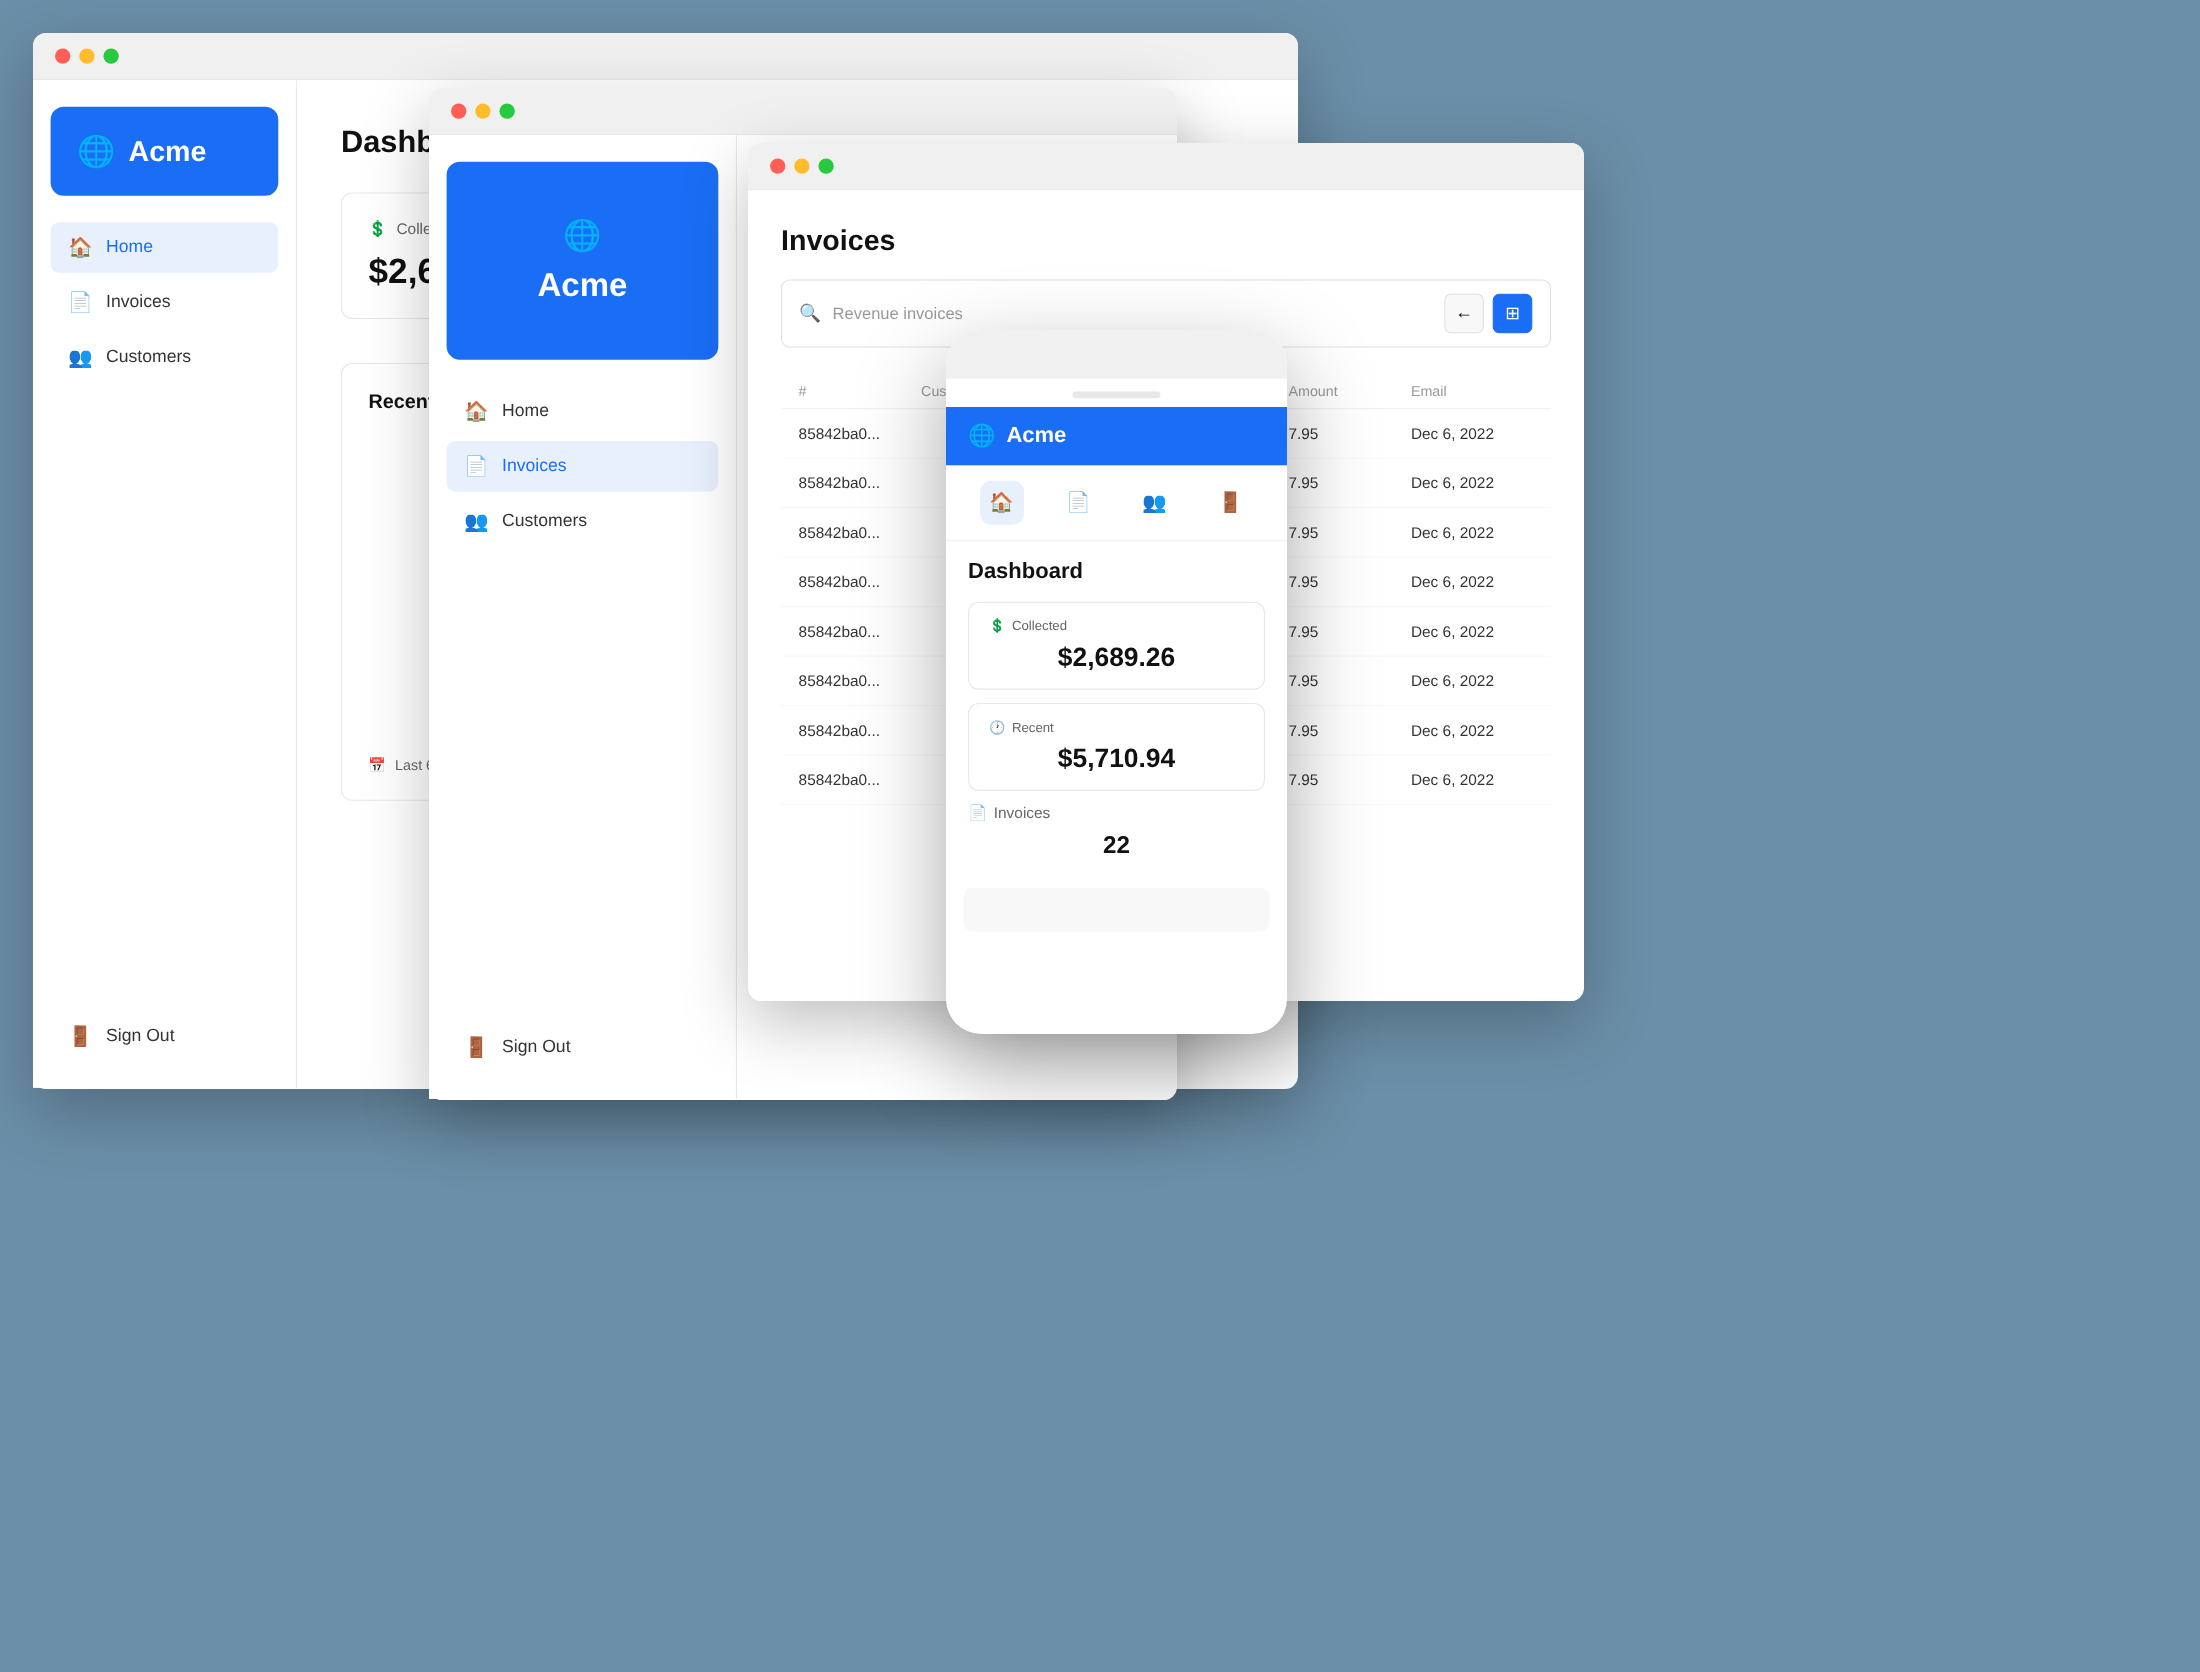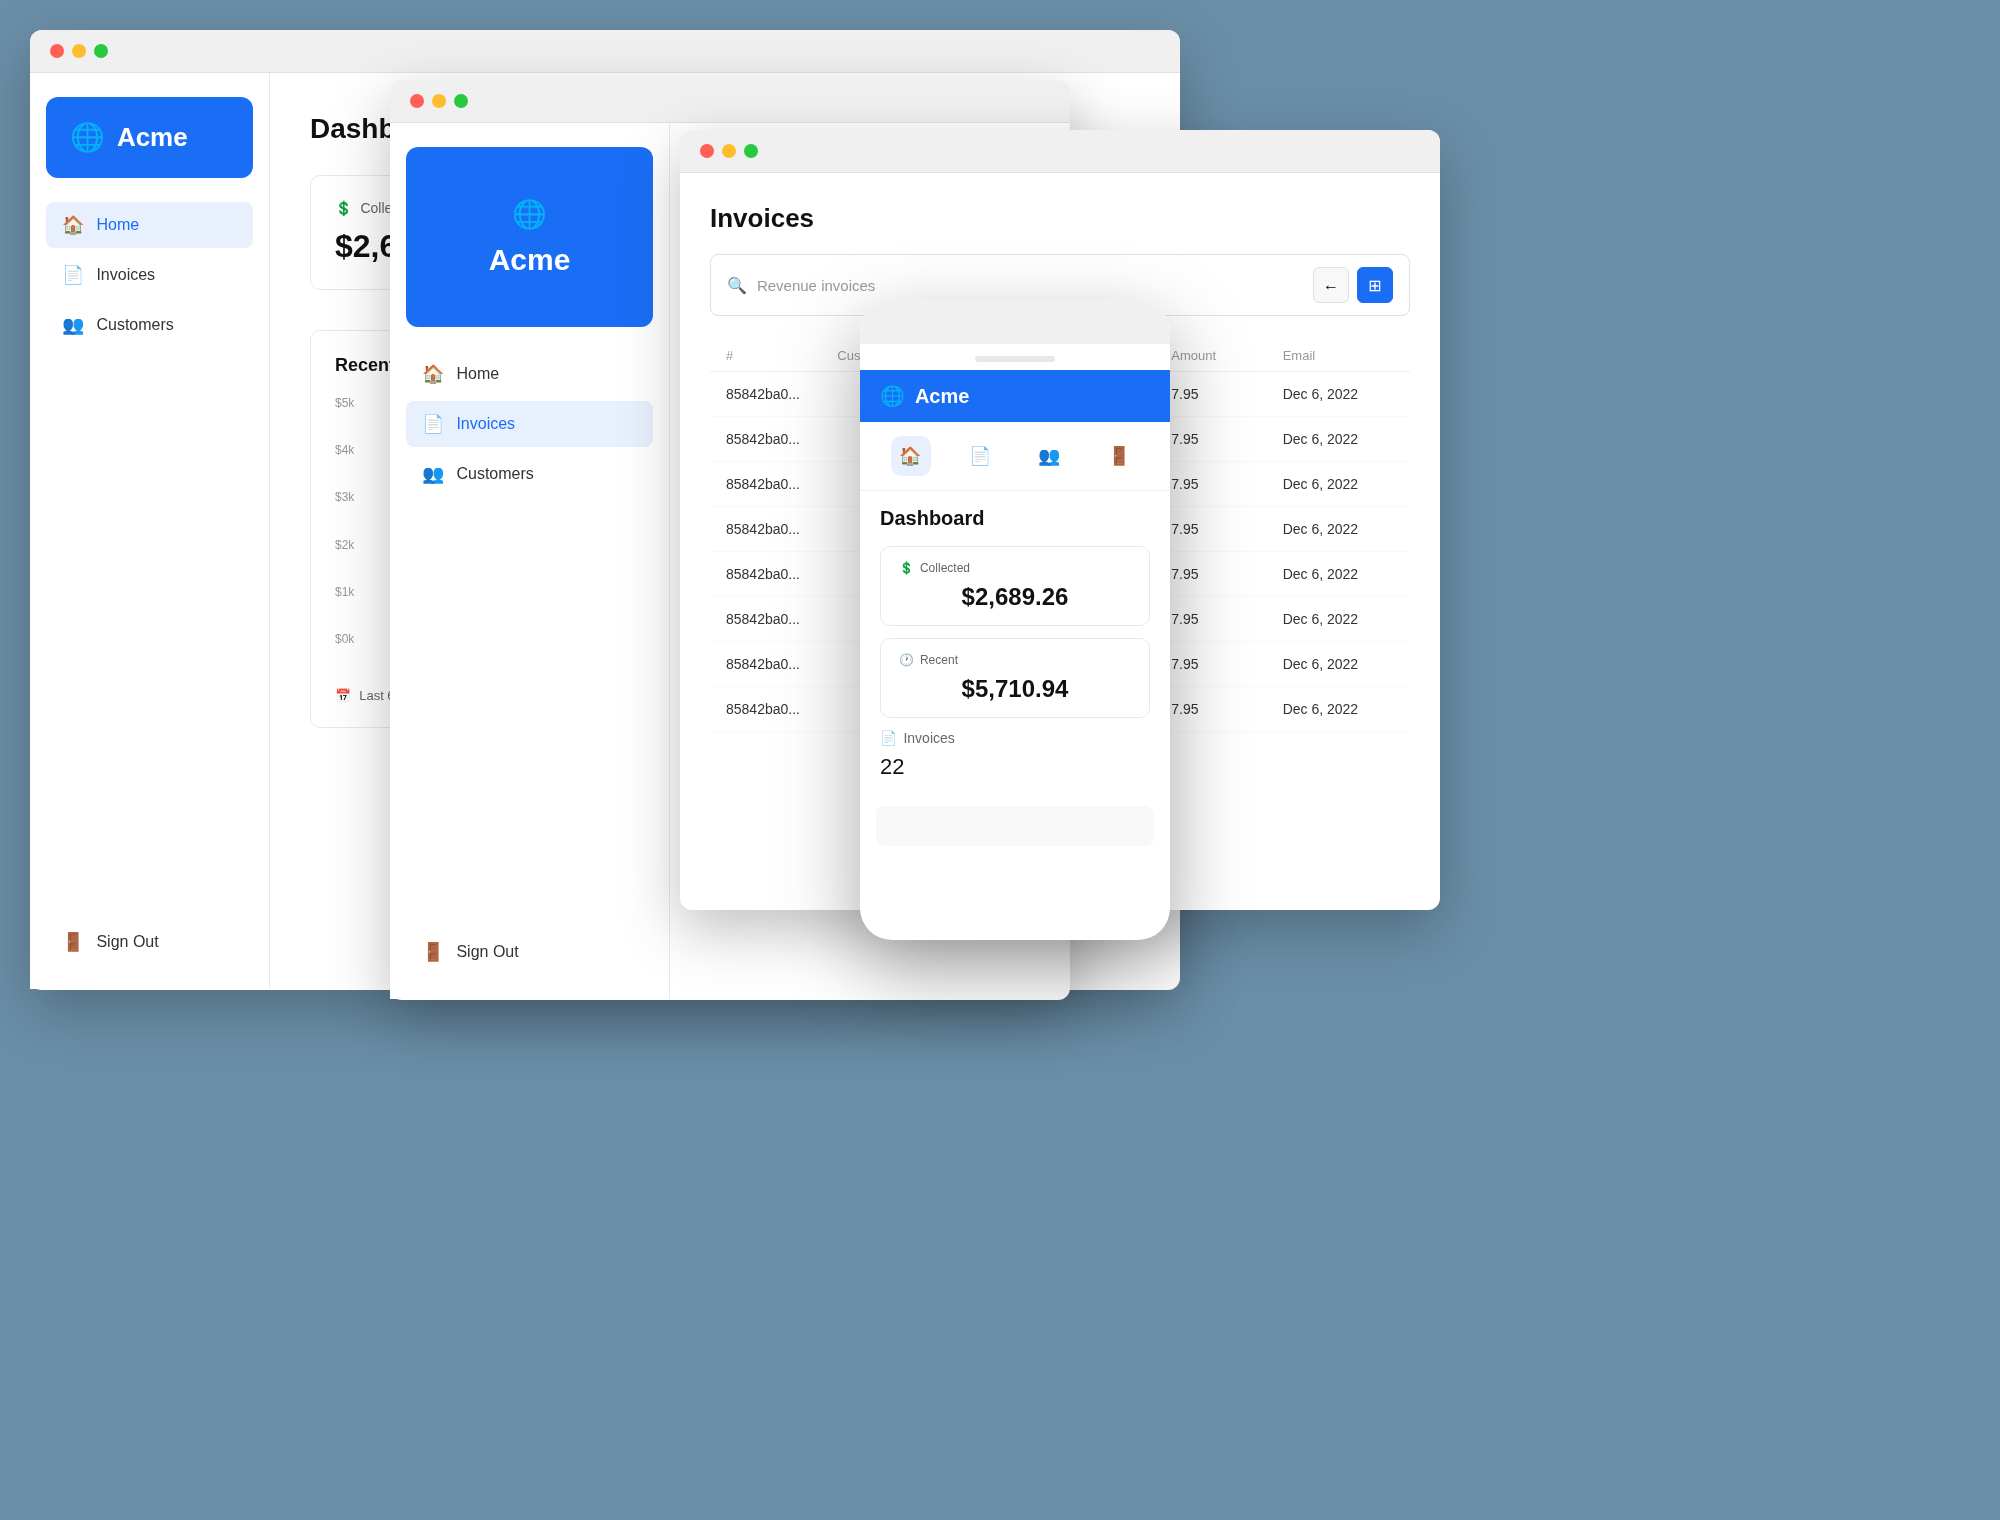--- a/index.html
+++ b/index.html
@@ -417,23 +417,23 @@
       color: #666;
       display: flex;
       align-items: center;
       gap: 6px;
       margin-bottom: 8px;
       margin-top: 8px;
     }
 
     .mobile-stat-count {
       font-size: 22px;
-      font-weight: 400;
+      font-weight: 700;
       color: #111;
-      text-align: left;
+      text-align: center;
     }
 
     .mobile-bottom-bar {
       background: #f8f8f8;
       height: 40px;
       margin: 10px 16px;
       border-radius: 8px;
     }
   </style>
 </head>
@@ -479,28 +479,20 @@
           <div class="stat-label">
             <span>💲</span>
             <span>Collected</span>
           </div>
           <div class="stat-value">$2,689.26</div>
         </div>
       </div>
       <div class="chart-section">
         <div class="section-title">Recent Revenue</div>
         <div class="chart-area">
-          <div class="chart-labels-y">
-            <span>$5k</span>
-            <span>$4k</span>
-            <span>$3k</span>
-            <span>$2k</span>
-            <span>$1k</span>
-            <span>$0k</span>
-          </div>
           <div class="chart-bars">
             <div class="bar-group">
               <div class="bar bar-jan"></div>
               <span class="bar-label">Jan</span>
             </div>
             <div class="bar-group">
               <div class="bar bar-feb"></div>
               <span class="bar-label">Feb</span>
             </div>
           </div>

